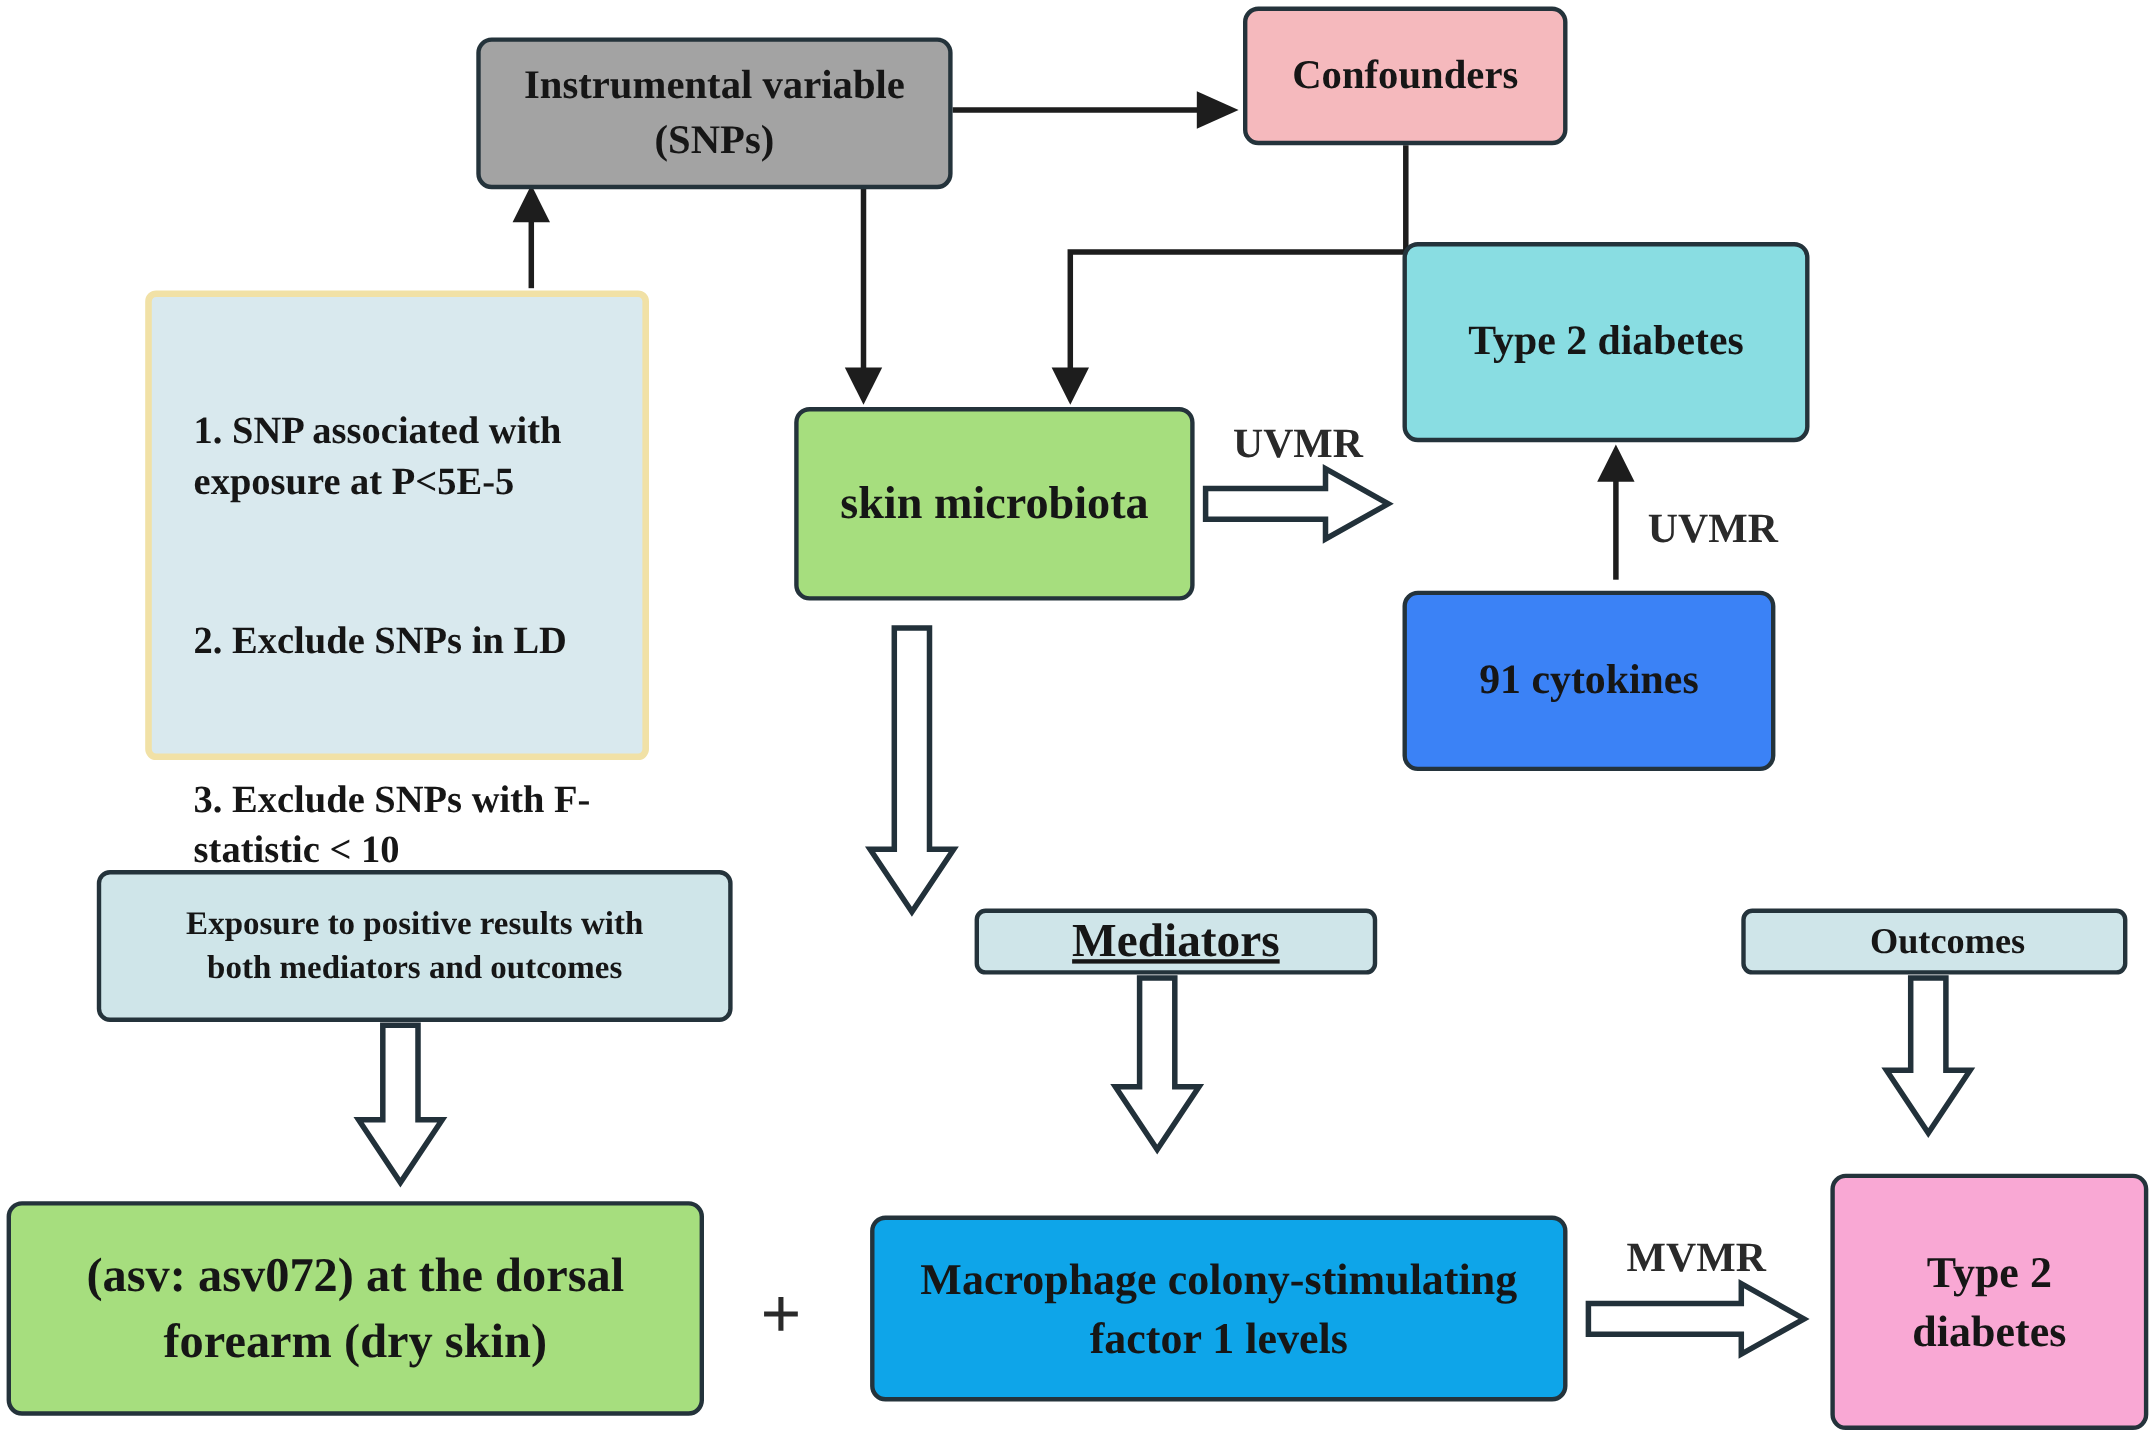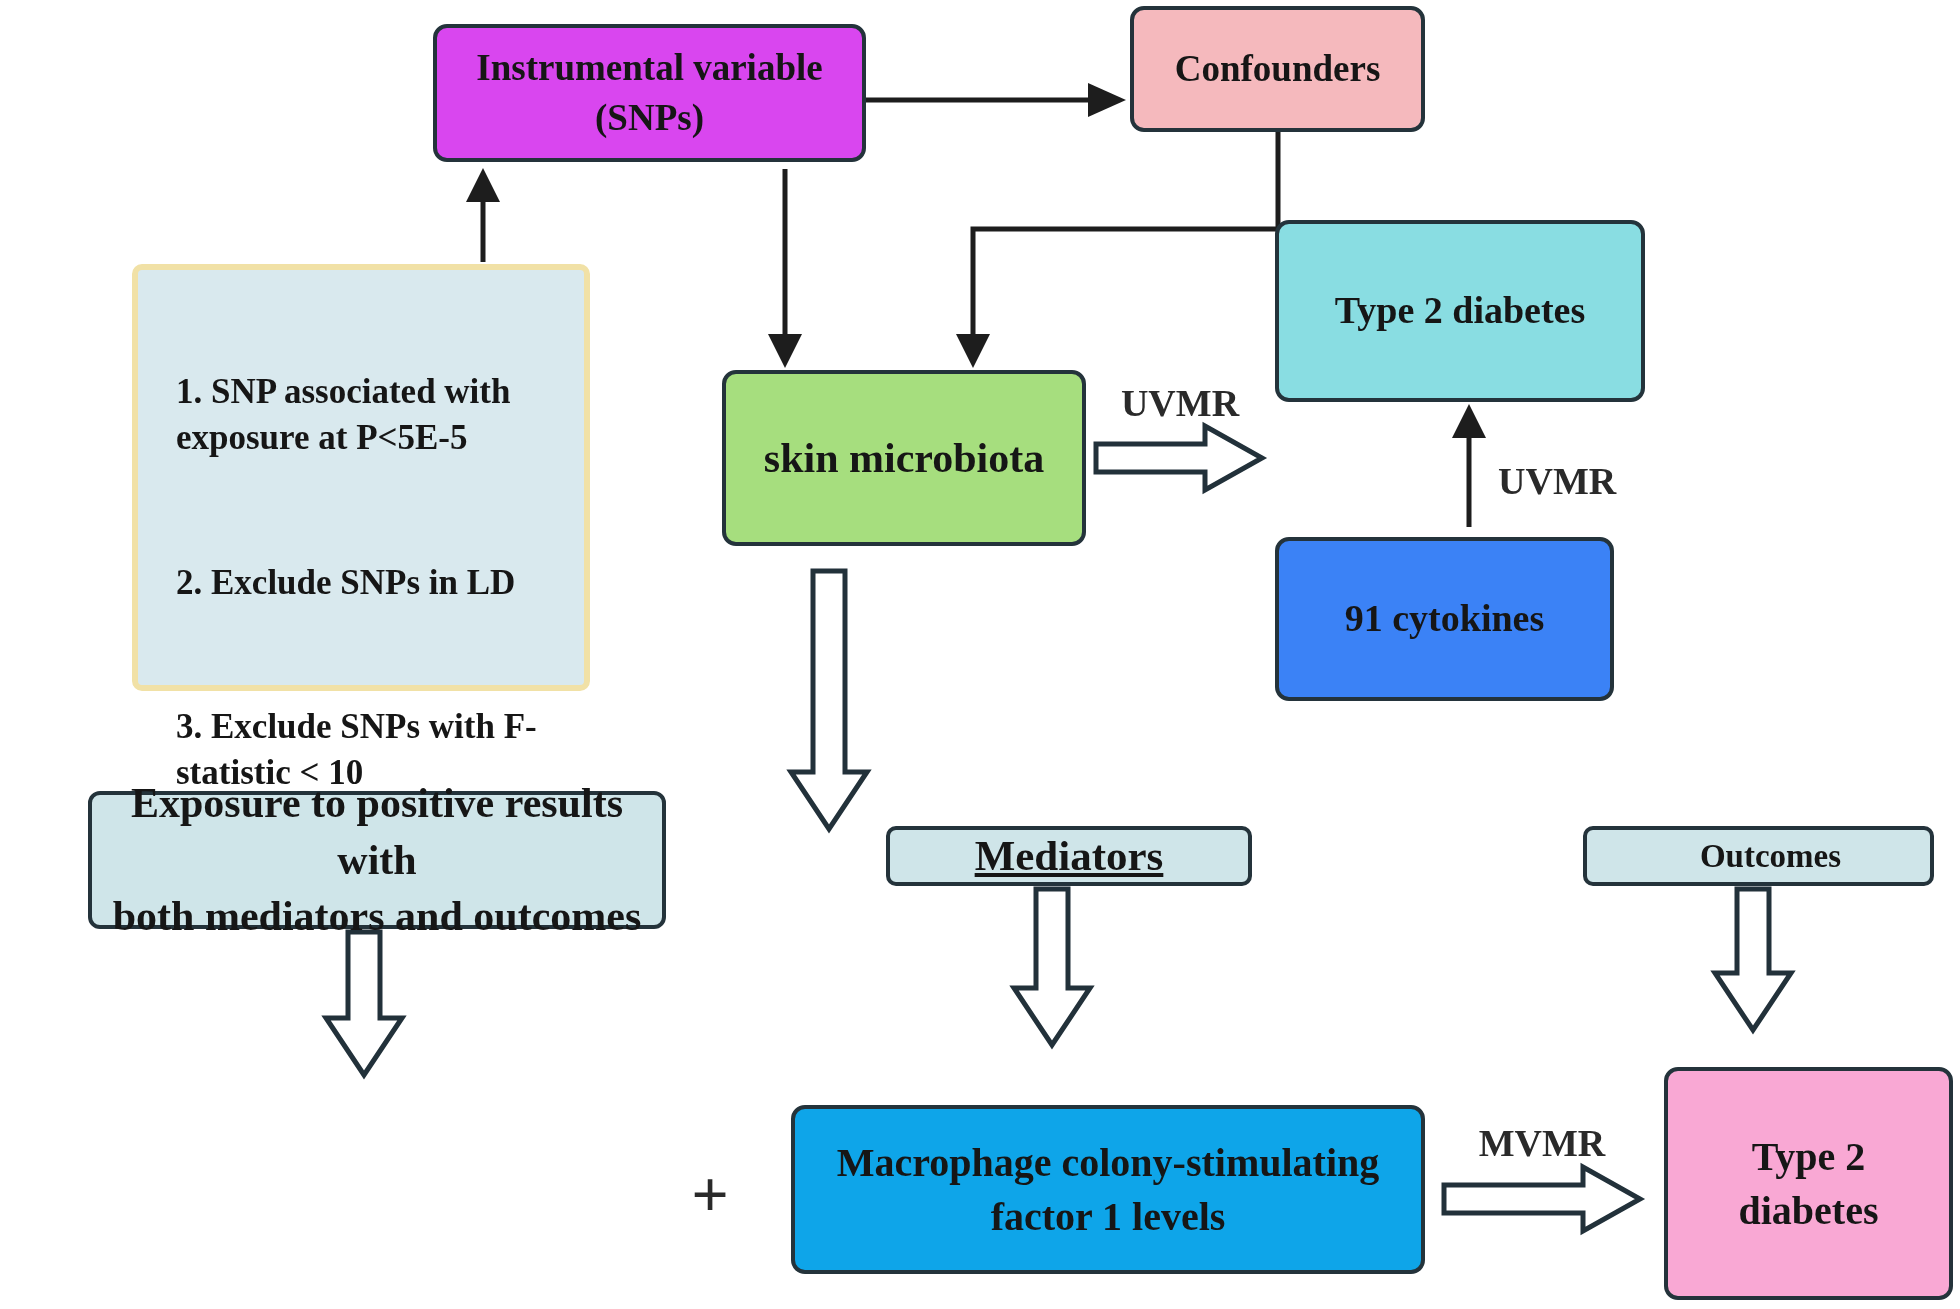--- a/index.html
+++ b/index.html
@@ -24,33 +24,33 @@
     display: flex;
     align-items: center;
     justify-content: center;
     text-align: center;
     border: 4px solid #24333b;
     border-radius: 14px;
     white-space: pre-line;
     box-sizing: border-box;
     line-height: 1.35;
   }
-  .n-iv         { left: 433px;  top: 24px;   width: 433px; height: 138px; background: #d946ef; font-size: 37px; }
+  .n-iv         { left: 433px;  top: 34px;   width: 433px; height: 138px; background: #a3a3a3; font-size: 37px; }
   .n-conf       { left: 1130px; top: 6px;    width: 295px; height: 126px; background: #f5b9bd; font-size: 37px; }
   .n-criteria   { left: 132px;  top: 264px;  width: 458px; height: 427px; background: #d9e9ee;
                   border: 6px solid #f1e1a6; border-radius: 10px; font-size: 35px;
                   display: block; text-align: left; padding: 52px 38px; }
   .n-criteria p { margin: 0 0 52px 0; line-height: 1.3; }
   .n-criteria p:last-child { margin-bottom: 0; }
   .n-skin       { left: 722px;  top: 370px;  width: 364px; height: 176px; background: #a6de7e; font-size: 42px; }
   .n-t2d-top    { left: 1275px; top: 220px;  width: 370px; height: 182px; background: #89dde2; font-size: 38px; }
   .n-cyto       { left: 1275px; top: 527px;  width: 339px; height: 164px; background: #3b82f6; font-size: 38px; margin-top: 10px; }
   .n-mediators  { left: 886px;  top: 826px;  width: 366px; height: 60px;  background: #cfe5e9; font-size: 43px; border-radius: 10px; text-decoration: underline; }
   .n-outcomes   { left: 1583px; top: 826px;  width: 351px; height: 60px;  background: #cfe5e9; font-size: 33px; border-radius: 10px; padding-left: 24px; }
-  .n-exposure   { left: 88px;   top: 791px;  width: 578px; height: 138px; background: #cfe5e9; font-size: 42px; border-radius: 12px; }
+  .n-exposure   { left: 88px;   top: 791px;  width: 578px; height: 138px; background: #cfe5e9; font-size: 30px; border-radius: 12px; }
   .n-asv        { left: 6px;    top: 1092px; width: 634px; height: 195px; background: #a6de7e; font-size: 44px; }
   .n-macro      { left: 791px;  top: 1105px; width: 634px; height: 169px; background: #0ea5e9; font-size: 40px; }
   .n-t2d-bot    { left: 1664px; top: 1067px; width: 289px; height: 233px; background: #f9a8d4; font-size: 40px; }
   .plain {
     position: absolute;
     border: none;
     background: transparent;
     display: flex;
     align-items: center;
     justify-content: center;
@@ -119,20 +119,22 @@
 
   <div class="node n-cyto">91 cytokines</div>
 
   <div class="node n-mediators">Mediators</div>
 
   <div class="node n-outcomes">Outcomes</div>
 
   <div class="node n-exposure">Exposure to positive results with
 both mediators and outcomes</div>
 
+  <div class="node n-asv">(asv: asv072) at the dorsal
+forearm (dry skin)</div>
 
   <div class="node n-macro">Macrophage colony-stimulating
 factor 1 levels</div>
 
   <div class="node n-t2d-bot">Type 2
 diabetes</div>
 
   <div class="plain t-plus">+</div>
 
   <div class="plain t-uvmr1">UVMR</div>

